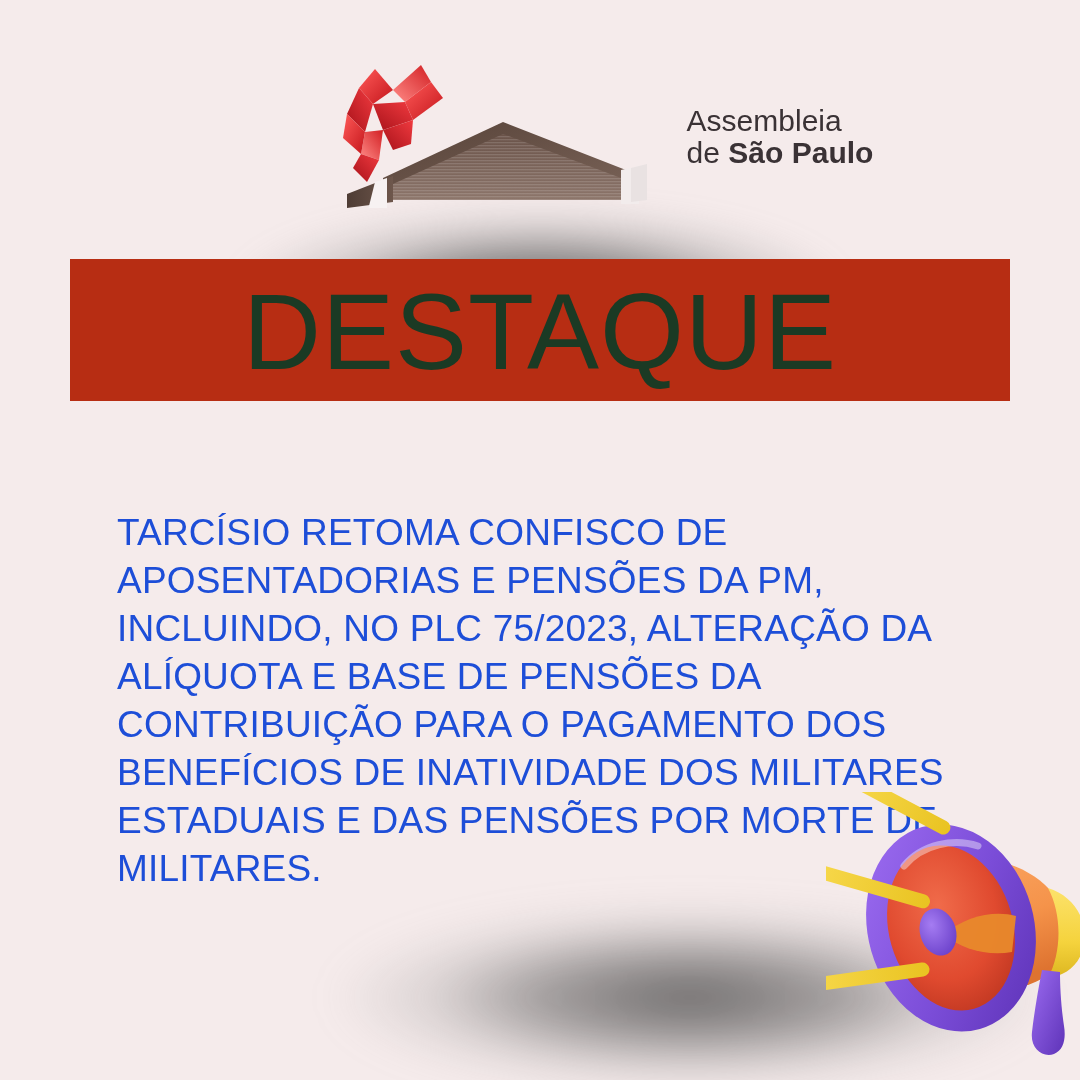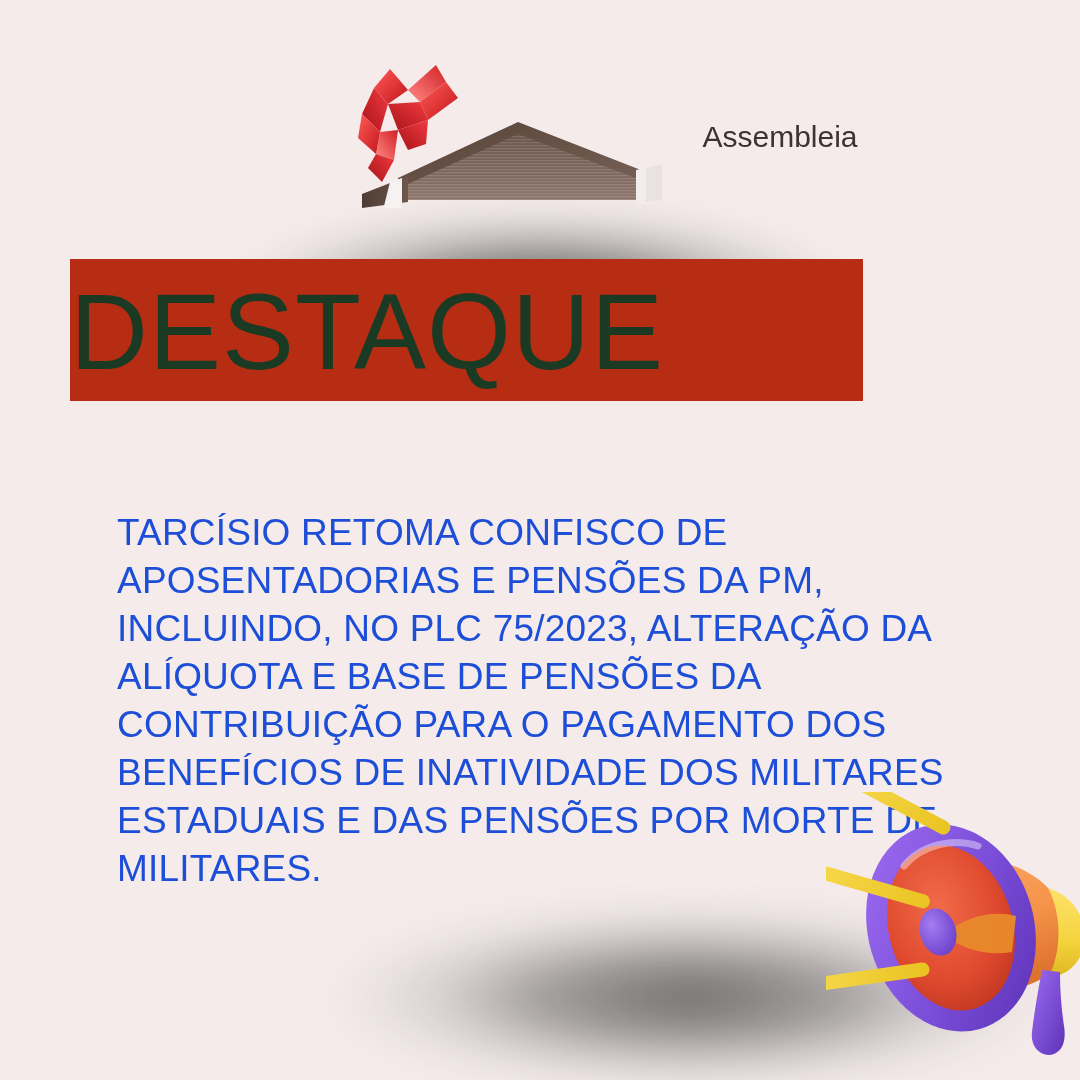--- a/index.html
+++ b/index.html
@@ -88,26 +88,26 @@
     align-self: center;
     top: 4px;
   }
   .alesp-text .bold { font-weight: 700; }
 
   
   .banner {
     position: absolute;
     left: 70px;
     top: 259px;
-    width: 793px;
+    width: 940px;
     height: 142px;
     background: #B72D13;
     display: flex;
     align-items: center;
-    justify-content: flex-start;
+    justify-content: center;
   }
   .banner-title {
     color: #1B3A24;
     font-size: 108px;
     font-weight: 400;
     letter-spacing: 1px;
     line-height: 1;
     font-family: "Liberation Sans", sans-serif;
     white-space: nowrap;
     position: relative;
@@ -202,20 +202,21 @@
           <polygon points="140,136 186,118 186,144 140,150" fill="url(#bldgSide)"></polygon>
           <polygon points="414,112 432,108 432,146 414,146" fill="#f2ecec"></polygon>
           <polygon points="168,124 180,120 180,152 160,156" fill="#f7f2f2"></polygon>
           <polygon points="424,110 440,106 440,142 424,144" fill="#e9e2e2"></polygon>
         </g>
       </svg>
     </div>
 
     <div class="alesp-text">
       <div>Assembleia</div>
+      <div><span>de </span><span class="bold">São Paulo</span></div>
     </div>
   </div>
 
   <div class="banner">
     <div class="banner-title">DESTAQUE</div>
   </div>
 
   <div class="body-copy">
     <span class="line">TARCÍSIO RETOMA CONFISCO DE</span>
     <span class="line">APOSENTADORIAS E PENSÕES DA PM,</span>

